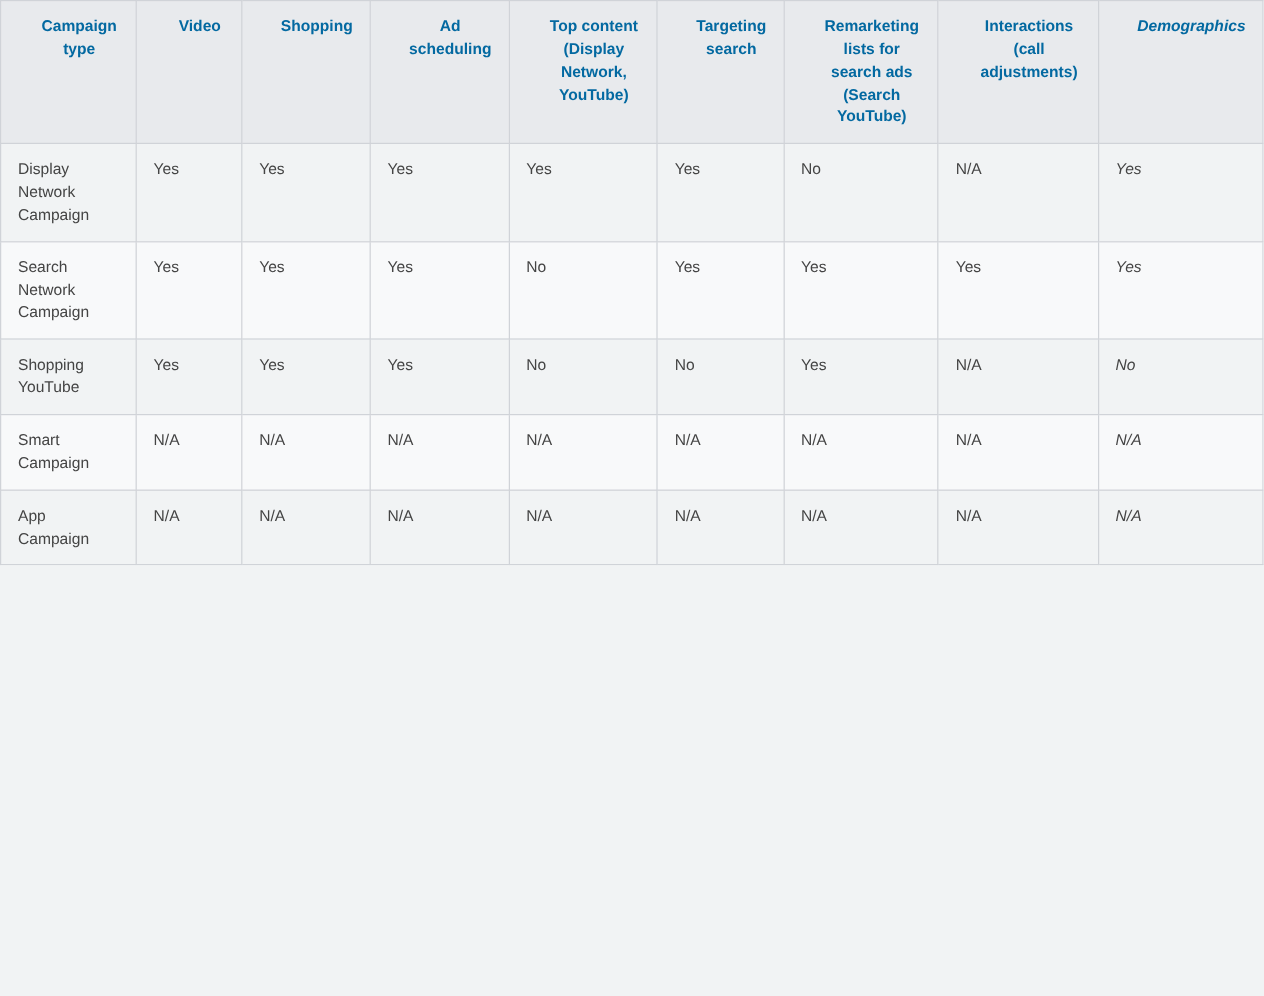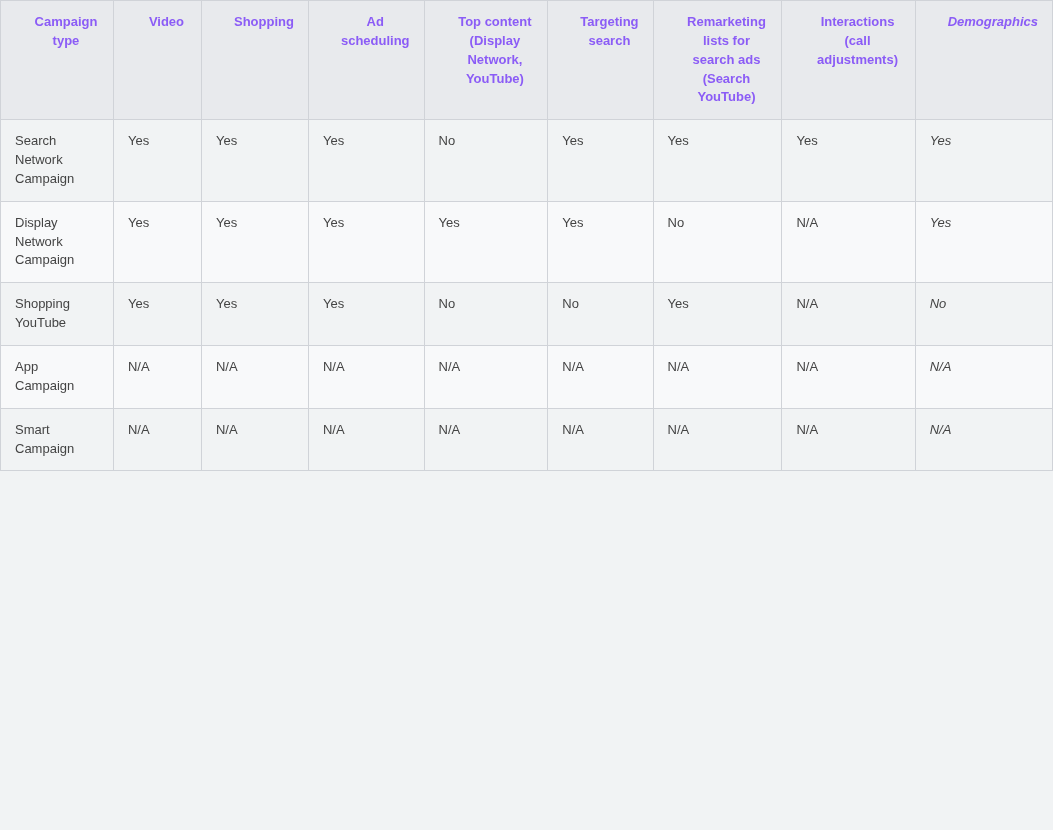--- a/index.html
+++ b/index.html
@@ -33,21 +33,21 @@
       line-height: 1.45;
     }
 
     thead tr {
       background-color: #e8eaed;
     }
 
     th {
       font-weight: 600;
       font-size: 13px;
-      color: #8b5cf6;
+      color: #0369a1;
       padding-left: 32px;
     }
 
     tbody tr {
       background-color: #f8f9fa;
     }
 
     tbody tr:nth-child(odd) {
       background-color: #f1f3f4;
     }
@@ -82,65 +82,65 @@
           <th class="col-top-content">Top content (Display Network, YouTube)</th>
           <th class="col-targeting">Targeting search</th>
           <th class="col-remarketing">Remarketing lists for search ads (Search YouTube)</th>
           <th class="col-interactions">Interactions (call adjustments)</th>
           <th class="col-demographics">Demographics</th>
         </tr>
     </thead>
     <tbody>
 
     <tr>
+          <td class="col-campaign">Display Network Campaign</td>
+          <td class="col-device">Yes</td>
+          <td class="col-location">Yes</td>
+          <td class="col-ad-scheduling">Yes</td>
+          <td class="col-top-content">Yes</td>
+          <td class="col-targeting">Yes</td>
+          <td class="col-remarketing">No</td>
+          <td class="col-interactions">N/A</td>
+          <td class="col-demographics">Yes</td>
+        </tr>
+        <tr>
           <td class="col-campaign">Search Network Campaign</td>
           <td class="col-device">Yes</td>
           <td class="col-location">Yes</td>
           <td class="col-ad-scheduling">Yes</td>
           <td class="col-top-content">No</td>
           <td class="col-targeting">Yes</td>
           <td class="col-remarketing">Yes</td>
           <td class="col-interactions">Yes</td>
-          <td class="col-demographics">Yes</td>
-        </tr>
-        <tr>
-          <td class="col-campaign">Display Network Campaign</td>
-          <td class="col-device">Yes</td>
-          <td class="col-location">Yes</td>
-          <td class="col-ad-scheduling">Yes</td>
-          <td class="col-top-content">Yes</td>
-          <td class="col-targeting">Yes</td>
-          <td class="col-remarketing">No</td>
-          <td class="col-interactions">N/A</td>
           <td class="col-demographics">Yes</td>
         </tr>
         <tr>
           <td class="col-campaign">Shopping YouTube</td>
           <td class="col-device">Yes</td>
           <td class="col-location">Yes</td>
           <td class="col-ad-scheduling">Yes</td>
           <td class="col-top-content">No</td>
           <td class="col-targeting">No</td>
           <td class="col-remarketing">Yes</td>
           <td class="col-interactions">N/A</td>
           <td class="col-demographics">No</td>
         </tr>
         <tr>
-          <td class="col-campaign">App Campaign</td>
+          <td class="col-campaign">Smart Campaign</td>
           <td class="col-device">N/A</td>
           <td class="col-location">N/A</td>
           <td class="col-ad-scheduling">N/A</td>
           <td class="col-top-content">N/A</td>
           <td class="col-targeting">N/A</td>
           <td class="col-remarketing">N/A</td>
           <td class="col-interactions">N/A</td>
           <td class="col-demographics">N/A</td>
         </tr>
         <tr>
-          <td class="col-campaign">Smart Campaign</td>
+          <td class="col-campaign">App Campaign</td>
           <td class="col-device">N/A</td>
           <td class="col-location">N/A</td>
           <td class="col-ad-scheduling">N/A</td>
           <td class="col-top-content">N/A</td>
           <td class="col-targeting">N/A</td>
           <td class="col-remarketing">N/A</td>
           <td class="col-interactions">N/A</td>
           <td class="col-demographics">N/A</td>
         </tr>
       </tbody>

